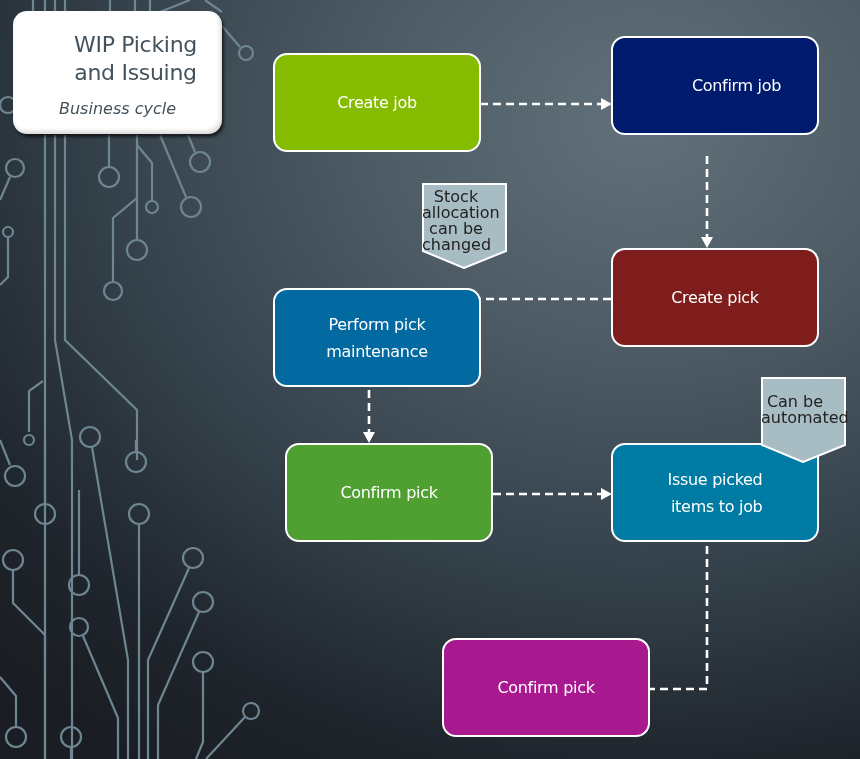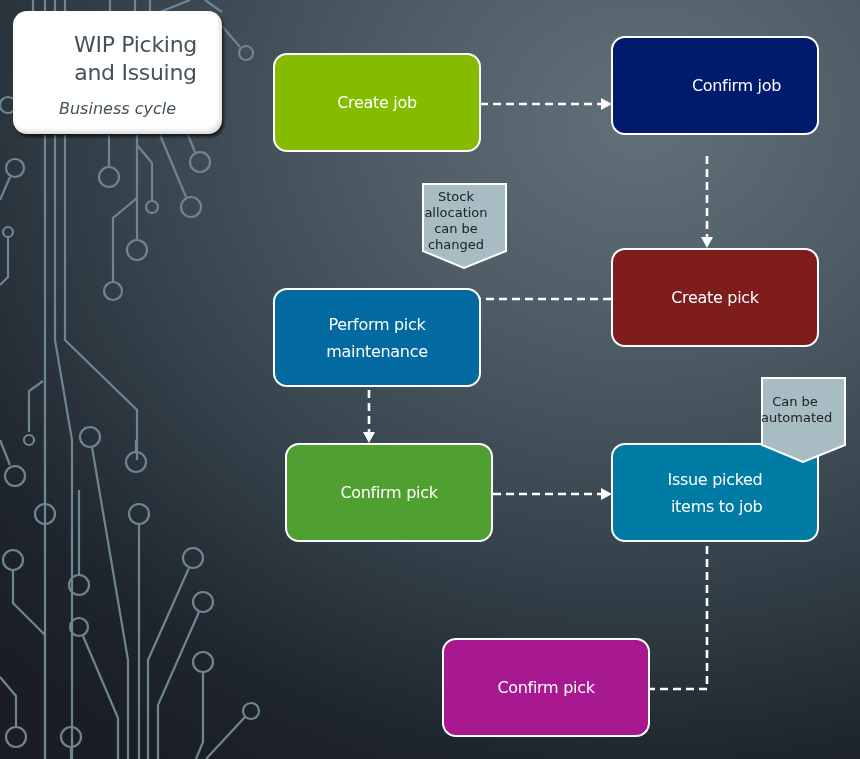--- a/index.html
+++ b/index.html
@@ -29,21 +29,21 @@
       display: flex; align-items: center; justify-content: center; text-align: center;
       color: #ffffff; font-size: 16px; line-height: 27px; letter-spacing: -0.3px;
       white-space: pre-line;
     }
     .callout {
       position: absolute; width: 84px; height: 84px;
     }
     .callout svg { position: absolute; left: 0; top: 0; }
     .callout .txt {
       position: absolute; left: 0; top: 0; width: 68px; text-align: center;
-      font-size: 13px; line-height: 16px; color: #222;
+      font-size: 16px; line-height: 16px; color: #222;
       white-space: pre-line;
     }
   </style>
 </head>
 <body>
 
 <svg id="circuit" viewBox="0 0 280 759">
 
   <path d="M33 0 V12"></path>
   <path d="M45 0 V12 M55 0 V12 M65 0 V12"></path>

